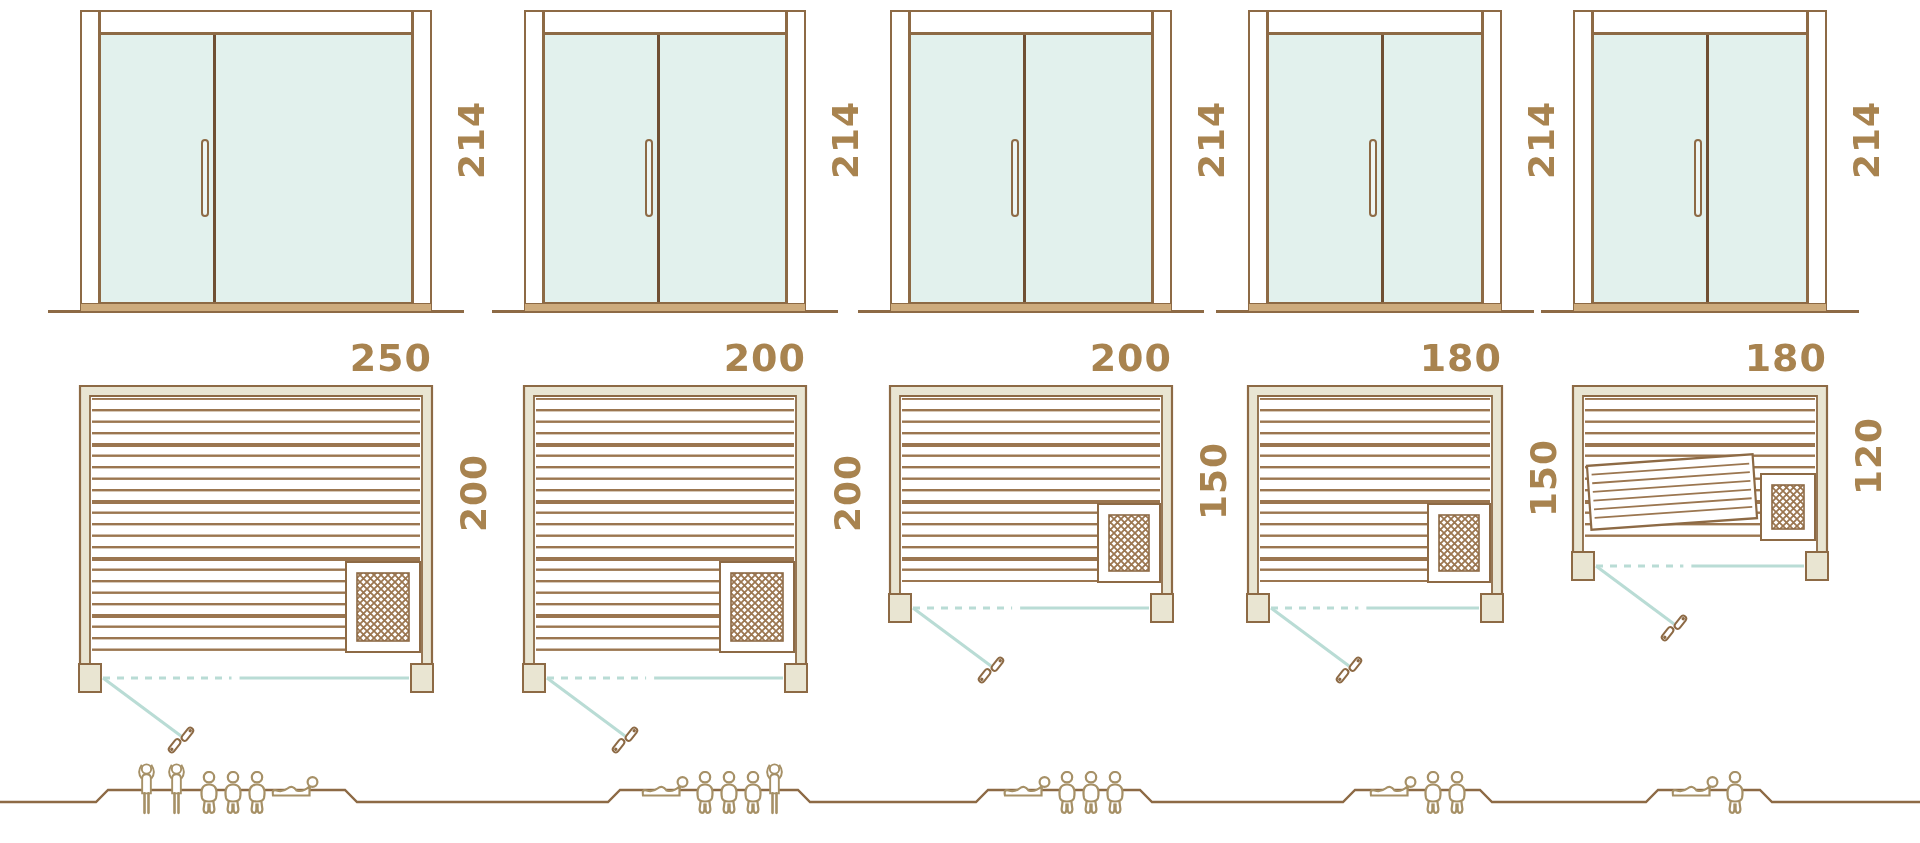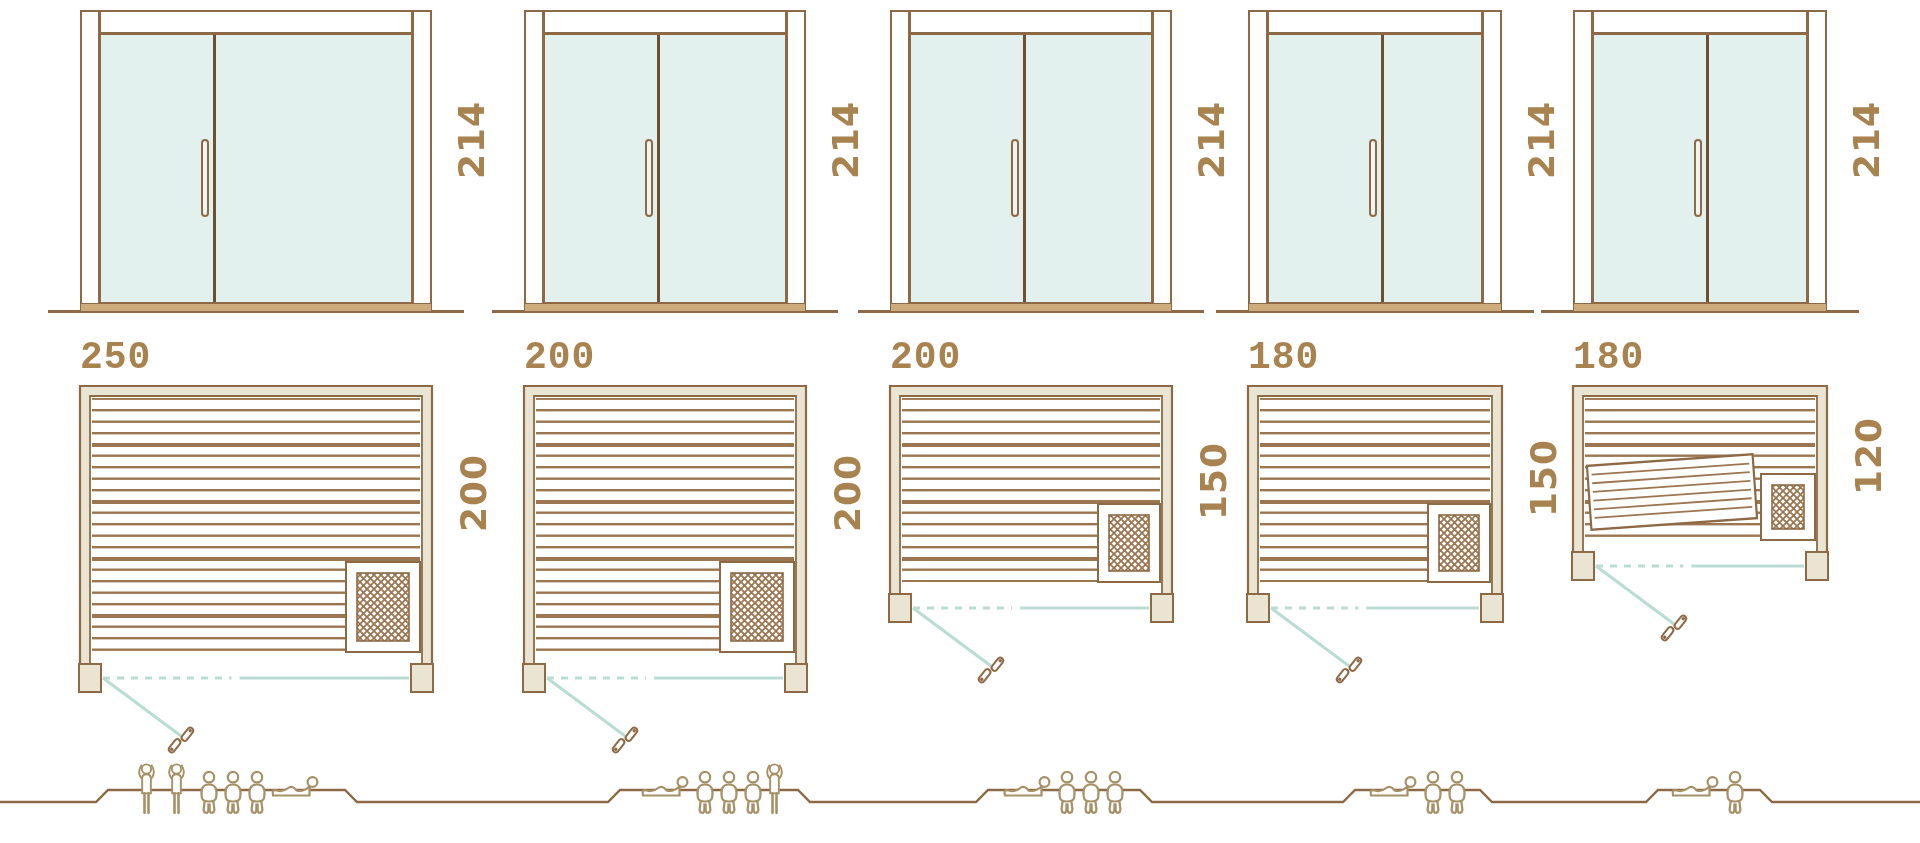--- a/index.html
+++ b/index.html
@@ -12,21 +12,21 @@
   .post{position:absolute;top:0;width:20px;height:295px;background:#fff;border:2px solid #8d6a45;}
   .post-l{left:0}.post-r{right:0}
   .beam{position:absolute;left:19px;right:19px;top:0;height:24px;background:#fff;border:2px solid #8d6a45;}
   .glass{position:absolute;left:19px;right:19px;top:23px;bottom:8px;background:#e2f1ed;border:2px solid #8d6a45;}
   .divider{position:absolute;left:112px;top:0;bottom:0;width:2.5px;background:#6f4f33;}
   .handle{position:absolute;left:100px;top:104px;width:8px;height:78px;border:2px solid #8d6a45;border-radius:4px;background:#eef6f3;}
   .threshold{position:absolute;left:0;right:0;bottom:0;height:9px;background:#cdab7d;border:1.5px solid #8d6a45;}
   .groundline{position:absolute;top:310px;height:3px;background:#8d6a45;}
   
   .dim{position:absolute;color:#a8834f;font-weight:700;}
-  .dim-top{height:42px;line-height:42px;text-align:left;font-size:38px;letter-spacing:1px;font-family:Liberation Mono, monospace;}
+  .dim-top{height:42px;line-height:42px;text-align:right;font-size:38px;letter-spacing:1px;}
   .dim-rot{width:120px;height:40px;line-height:40px;text-align:center;font-size:36px;letter-spacing:1px;
            transform:rotate(-90deg);}
   svg.plan{position:absolute;overflow:visible;}
   svg.people{position:absolute;left:0;top:715px;}
 </style>
 </head>
 <body>
 
 <div class="stage">
 

